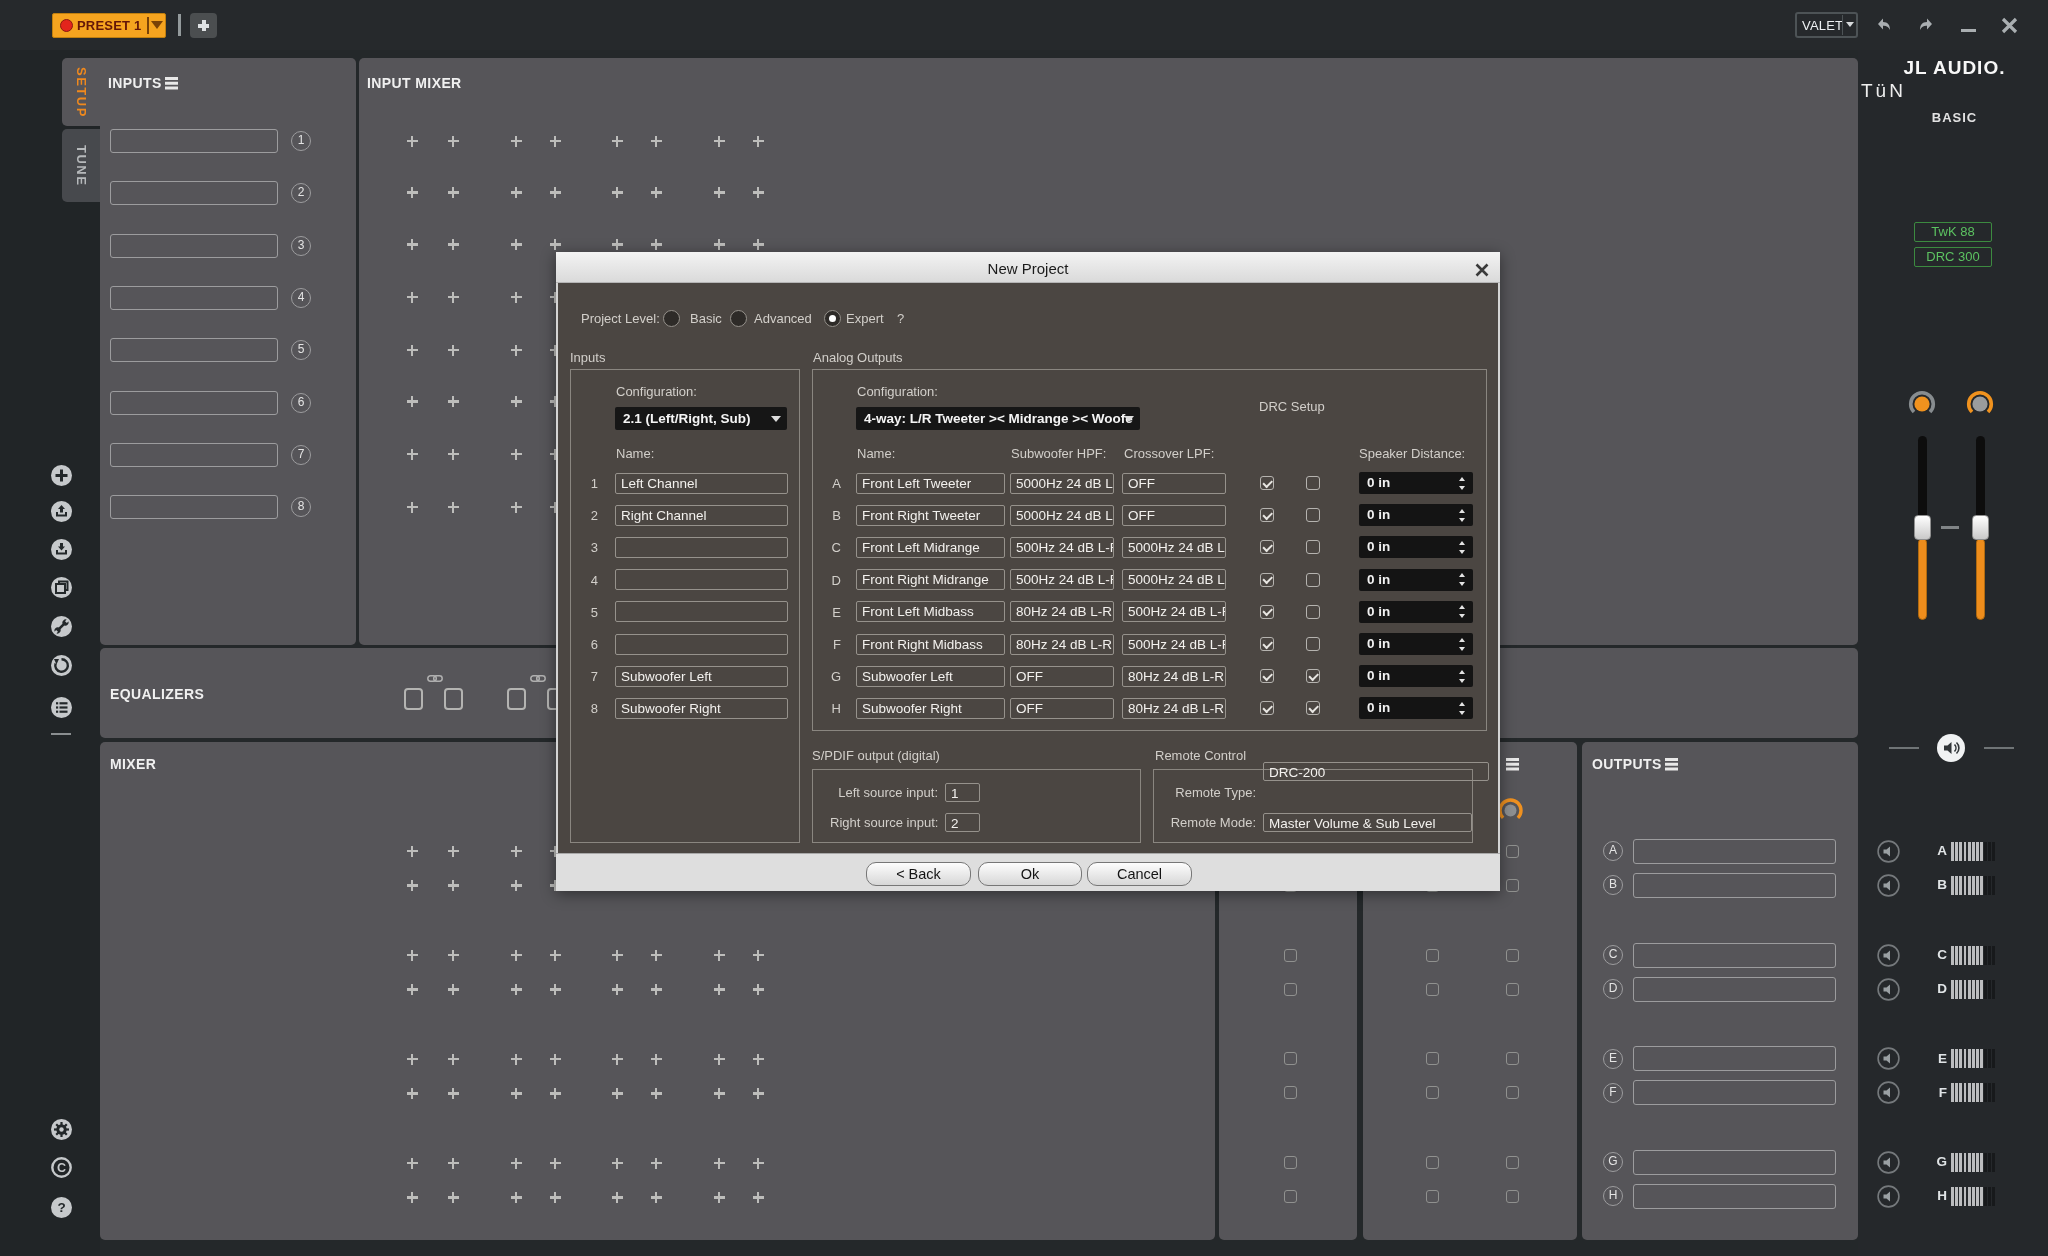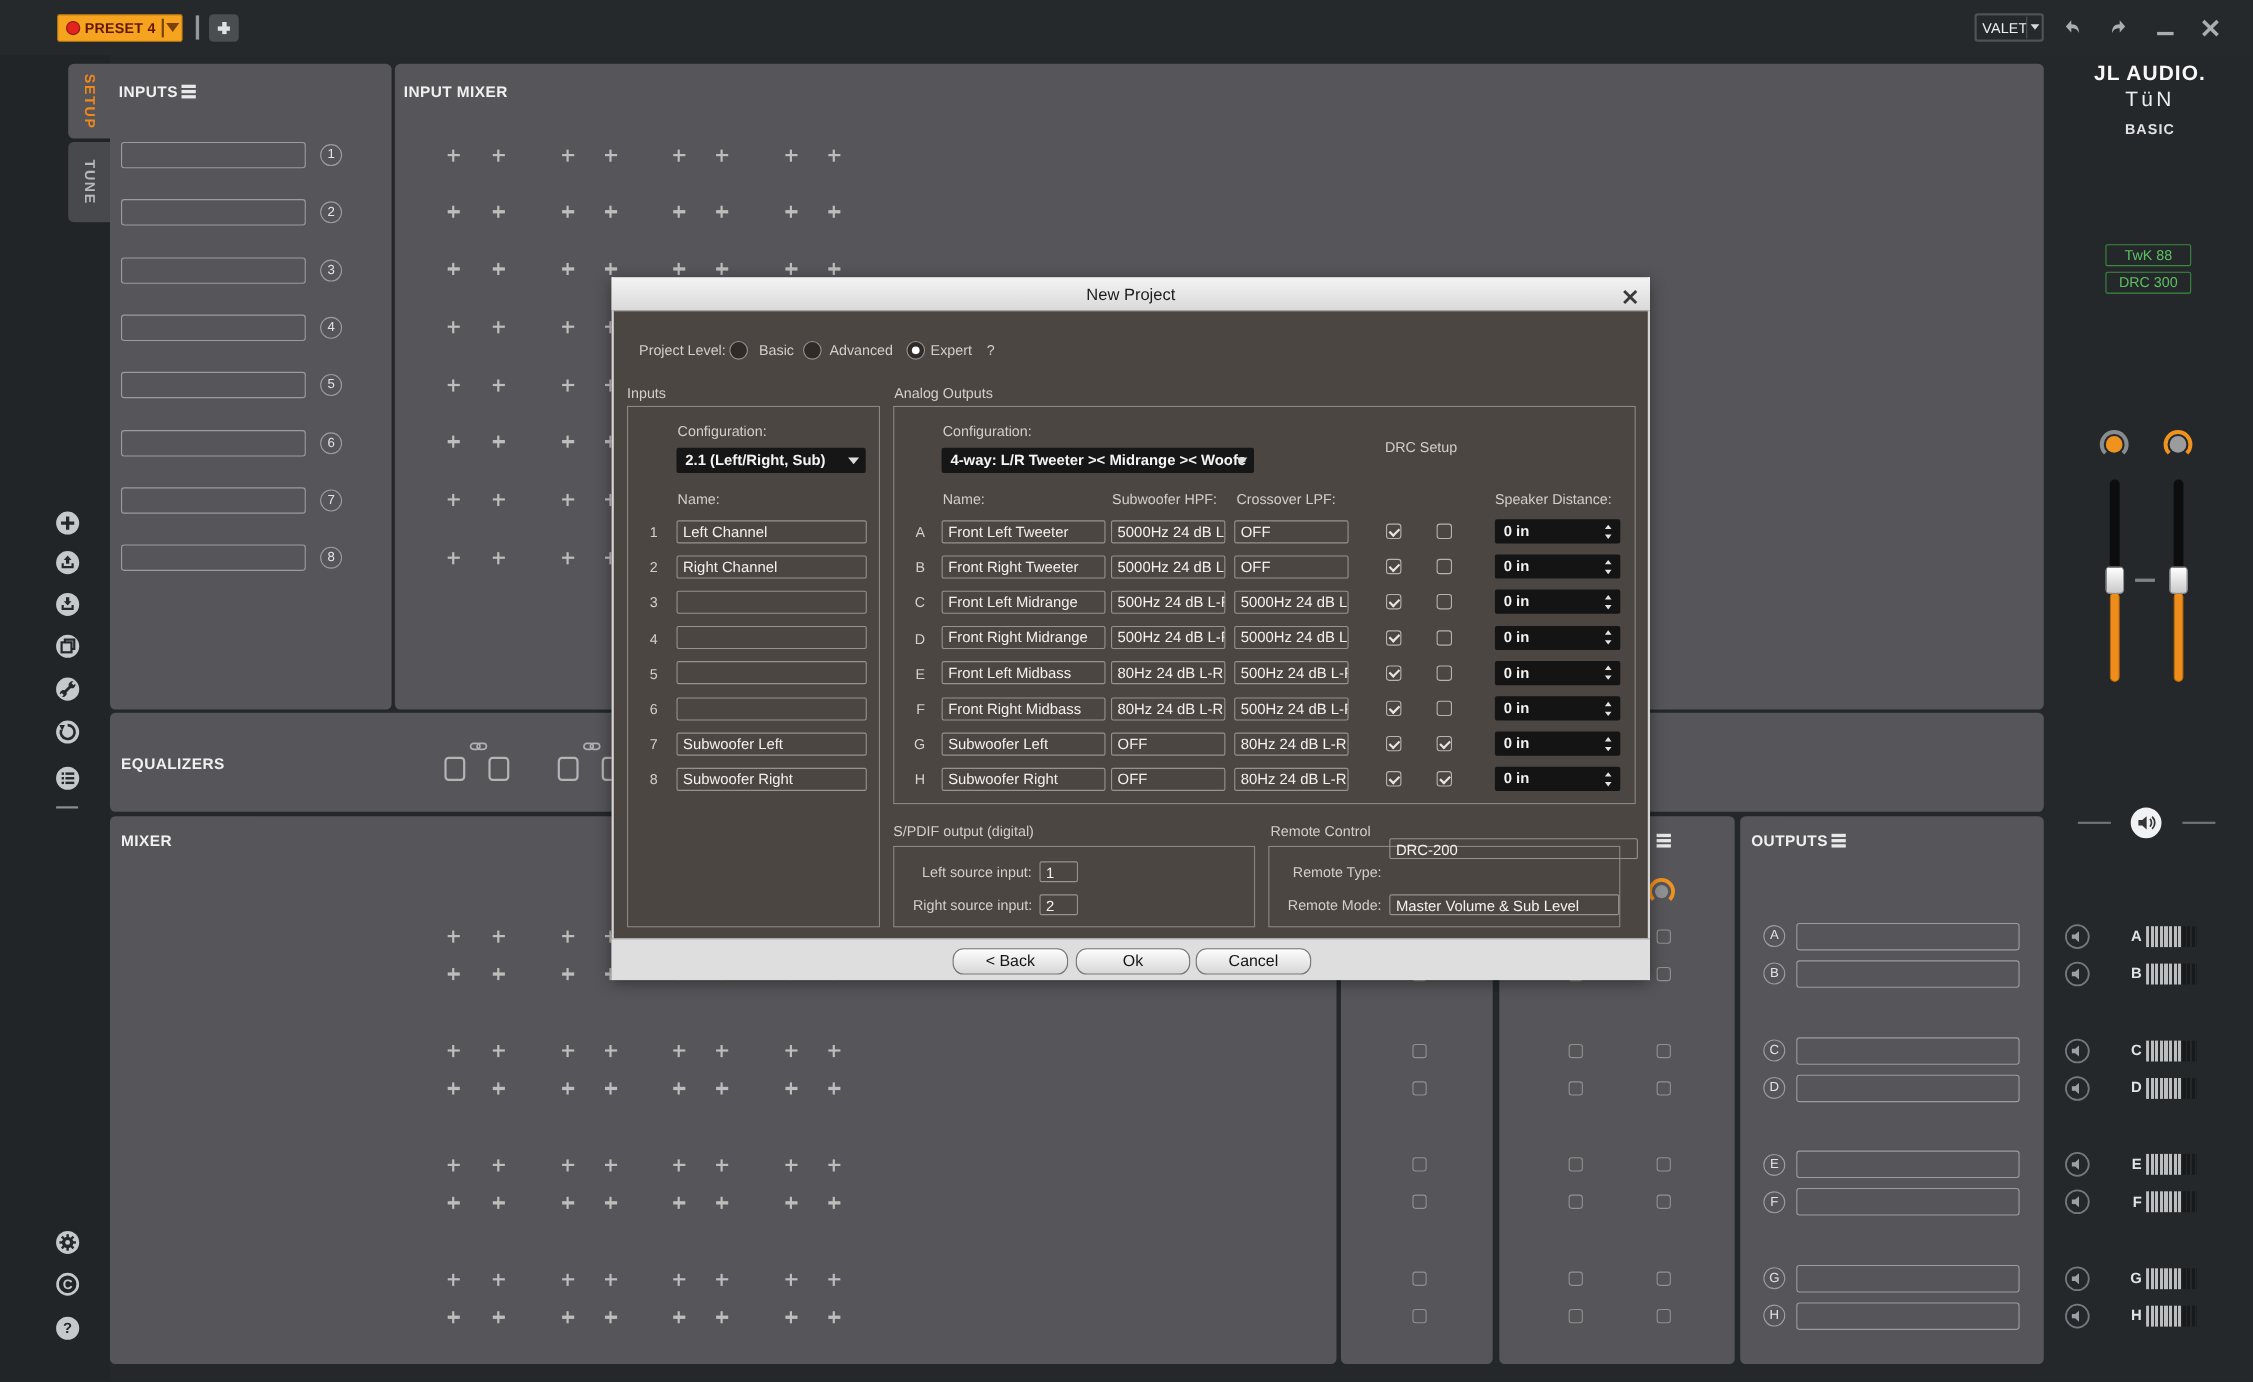--- a/index.html
+++ b/index.html
@@ -28,21 +28,21 @@
 .btn{position:absolute;height:24px;border:1px solid #777;border-radius:10px;background:linear-gradient(#fdfdfd,#d7d7d7);color:#141414;font-size:14.5px;line-height:22px;text-align:center}
 .radio{position:absolute;width:17px;height:17px;border-radius:50%;background:#2e2b28;border:1.5px solid #95918b}
 .radio.sel::after{content:"";position:absolute;left:3.5px;top:3.5px;width:7px;height:7px;border-radius:50%;background:#fff}
 svg{position:absolute;overflow:visible}
 </style></head><body>
 <div class="abs" style="left:0;top:0;width:2048px;height:50px;background:#26292c"></div>
 <div class="abs" style="left:0;top:50px;width:100px;height:1206px;background:#212527"></div>
 <div class="abs" style="left:1858px;top:50px;width:190px;height:1206px;background:#25282b"></div>
 <div class="abs" style="left:52px;top:13px;width:114px;height:25px;background:#f6a41f;border:1px solid #c07f0f;border-radius:2px"></div>
 <div class="abs" style="left:60px;top:19px;width:13px;height:13px;border-radius:50%;background:#e3241c;border:1px solid #8a1a10"></div>
-<div class="abs" style="left:77px;top:18px;font-size:13px;font-weight:bold;color:#641708;letter-spacing:.2px">PRESET 4</div>
+<div class="abs" style="left:77px;top:18px;font-size:13px;font-weight:bold;color:#641708;letter-spacing:.2px">PRESET 1</div>
 <div class="abs" style="left:147px;top:17px;width:2px;height:17px;background:#7a4207"></div>
 <div class="abs" style="left:151px;top:21px;width:0;height:0;border-left:6px solid transparent;border-right:6px solid transparent;border-top:8px solid #7a4207"></div>
 <div class="abs" style="left:178px;top:14px;width:3px;height:22px;background:#939a9c"></div>
 <div class="abs" style="left:190px;top:13px;width:27px;height:25px;background:#4b4e50;border-radius:4px"></div>
 <div class="abs" style="left:198px;top:23.5px;width:11px;height:4px;background:#dfe2e4"></div>
 <div class="abs" style="left:201.5px;top:20px;width:4px;height:11px;background:#dfe2e4"></div>
 <div class="abs" style="left:1795px;top:12px;width:63px;height:26px;border:2px solid #4d5356;border-radius:3px"></div>
 <div class="abs" style="left:1802px;top:18px;font-size:13px;color:#eef1f3;letter-spacing:.2px">VALET</div>
 <div class="abs" style="left:1842px;top:15px;width:1px;height:20px;background:#4d5356"></div>
 <div class="abs" style="left:1846px;top:22px;width:0;height:0;border-left:4.5px solid transparent;border-right:4.5px solid transparent;border-top:5.5px solid #d7dadc"></div>
@@ -281,21 +281,21 @@
 <div class="fld" style="left:1633px;top:976.5px;width:203px;height:25px"></div>
 <div class="circ" style="left:1603px;top:1048.5px">E</div>
 <div class="fld" style="left:1633px;top:1046.0px;width:203px;height:25px"></div>
 <div class="circ" style="left:1603px;top:1082.5px">F</div>
 <div class="fld" style="left:1633px;top:1080.0px;width:203px;height:25px"></div>
 <div class="circ" style="left:1603px;top:1152.0px">G</div>
 <div class="fld" style="left:1633px;top:1149.5px;width:203px;height:25px"></div>
 <div class="circ" style="left:1603px;top:1186.0px">H</div>
 <div class="fld" style="left:1633px;top:1183.5px;width:203px;height:25px"></div>
 <div class="abs" style="left:1861px;top:57px;width:187px;text-align:center;color:#f7f7f7;font-size:19px;font-weight:bold;letter-spacing:1px">JL AUDIO.</div>
-<div class="abs" style="left:1861px;top:80px;width:187px;text-align:center;color:#eeeeee;font-size:19px;letter-spacing:3px">TüN</div>
+<div class="abs" style="left:1861px;top:80px;width:187px;color:#eeeeee;font-size:19px;letter-spacing:3px">TüN</div>
 <div class="abs" style="left:1861px;top:110px;width:187px;text-align:center;color:#e2e2e2;font-size:13px;font-weight:bold;letter-spacing:1px">BASIC</div>
 <div class="abs" style="left:1914px;top:222px;width:78px;height:20px;border:1px solid #3c8a40;border-radius:2px;color:#5cc261;font-size:13px;line-height:18px;text-align:center">TwK 88</div>
 <div class="abs" style="left:1914px;top:247px;width:78px;height:20px;border:1px solid #3c8a40;border-radius:2px;color:#5cc261;font-size:13px;line-height:18px;text-align:center">DRC 300</div>
 <svg style="left:1908px;top:390px" width="28" height="28" viewBox="0 0 28 28">
     <path d="M 6 22 A 11.3 11.3 0 1 1 22 22" fill="none" stroke="#878c8f" stroke-width="3.6"></path>
     <circle cx="14" cy="14" r="7.6" fill="#f0921e"></circle>
   </svg>
 <svg style="left:1966px;top:390px" width="28" height="28" viewBox="0 0 28 28">
     <path d="M 6 22 A 11.3 11.3 0 1 1 22 22" fill="none" stroke="#f0921e" stroke-width="3.6"></path>
     <circle cx="14" cy="14" r="7.6" fill="#9a9c9e"></circle>

